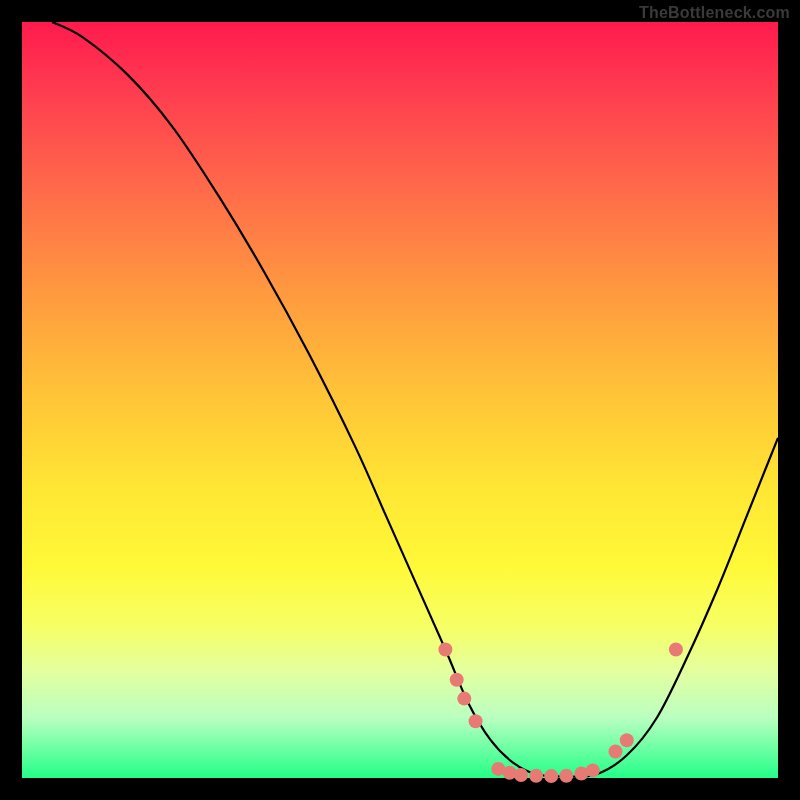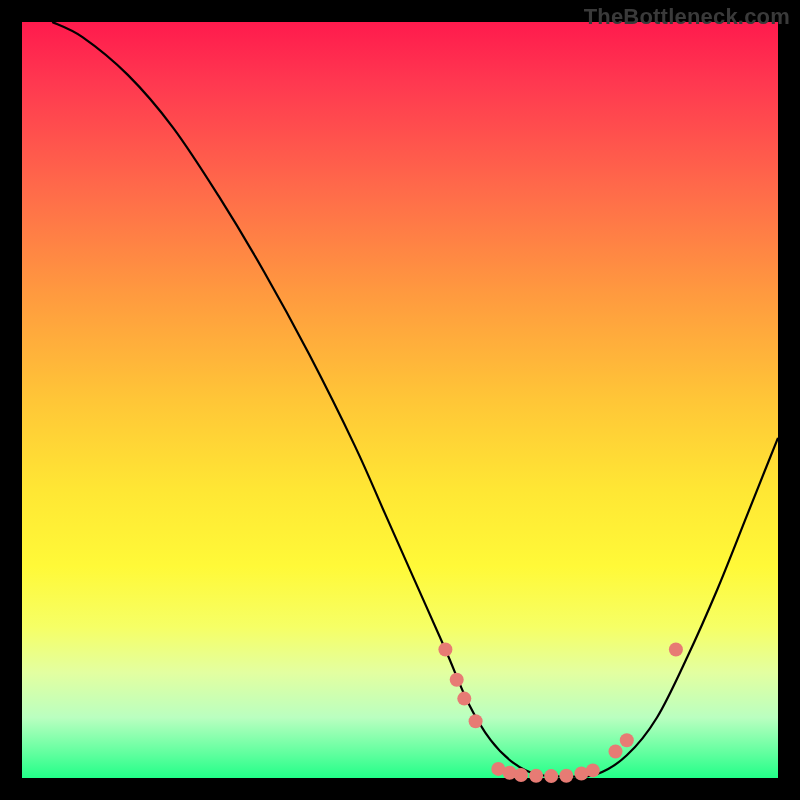--- a/index.html
+++ b/index.html
@@ -30,21 +30,21 @@
       #baffc0 92%,
       #5cff9d 97%,
       #22ff88 100%
     );
   }
   .watermark {
     position: absolute;
     top: 4px;
     right: 10px;
     color: #3a3a3a;
-    font-size: 22px;
+    font-size: 16px;
     font-weight: 600;
     letter-spacing: 0.2px;
     user-select: none;
   }
   svg.plot {
     position: absolute;
     left: 0;
     top: 0;
     width: 756px;
     height: 756px;

